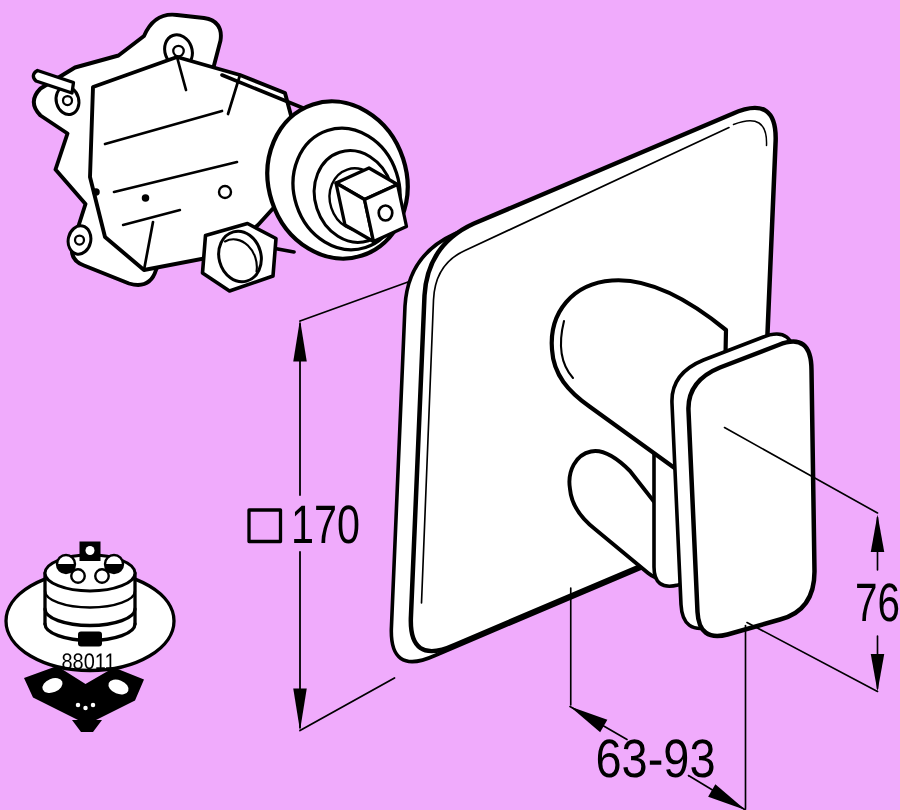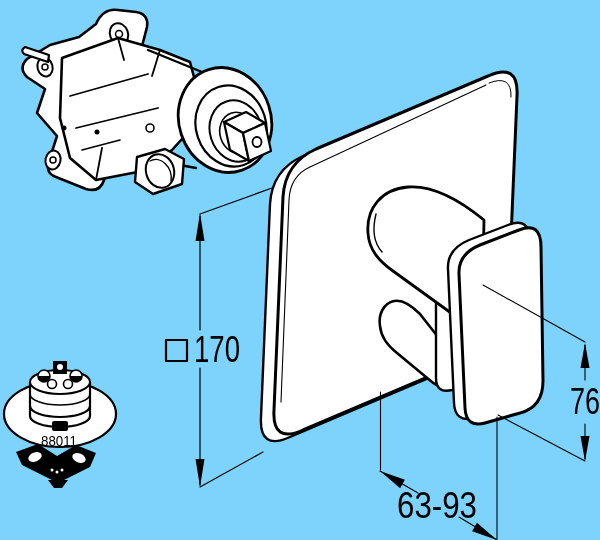--- a/index.html
+++ b/index.html
@@ -1,16 +1,16 @@
 <!DOCTYPE html>
 <html><head>
 <meta charset="utf-8">
 <style>
   html,body{margin:0;padding:0;background:#fff;}
-  .canvas{position:relative;width:600px;height:540px;background:#7dd3fc;overflow:hidden;
+  .canvas{position:relative;width:600px;height:540px;background:#f0abfc;overflow:hidden;
           font-family:"Liberation Sans", sans-serif;}
   svg{display:block}
   text{fill:#000;font-family:"Liberation Sans", sans-serif;}
 </style>
 </head>
 <body>
 
 <div class="canvas">
 <svg width="600" height="540" viewBox="0 0 600 540">
   <g stroke="#000" fill="none" stroke-linejoin="round" stroke-linecap="round">

